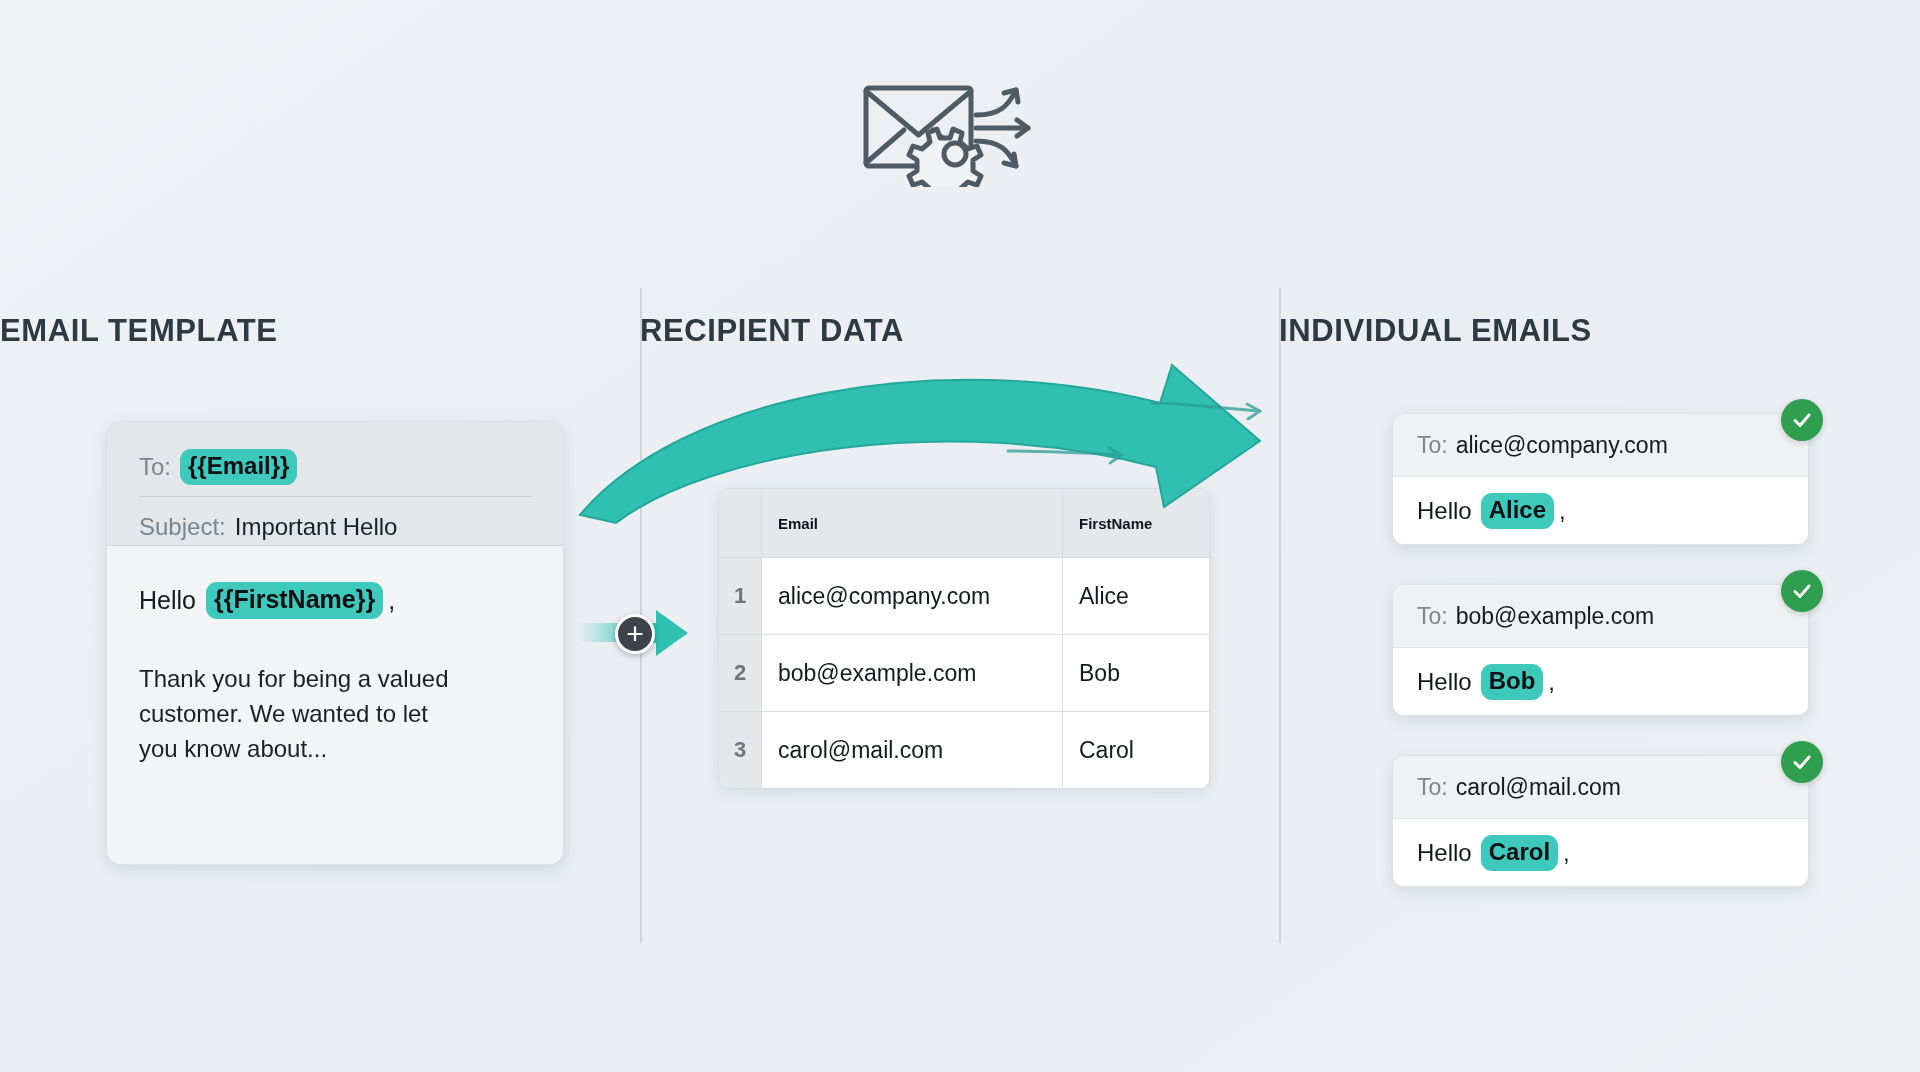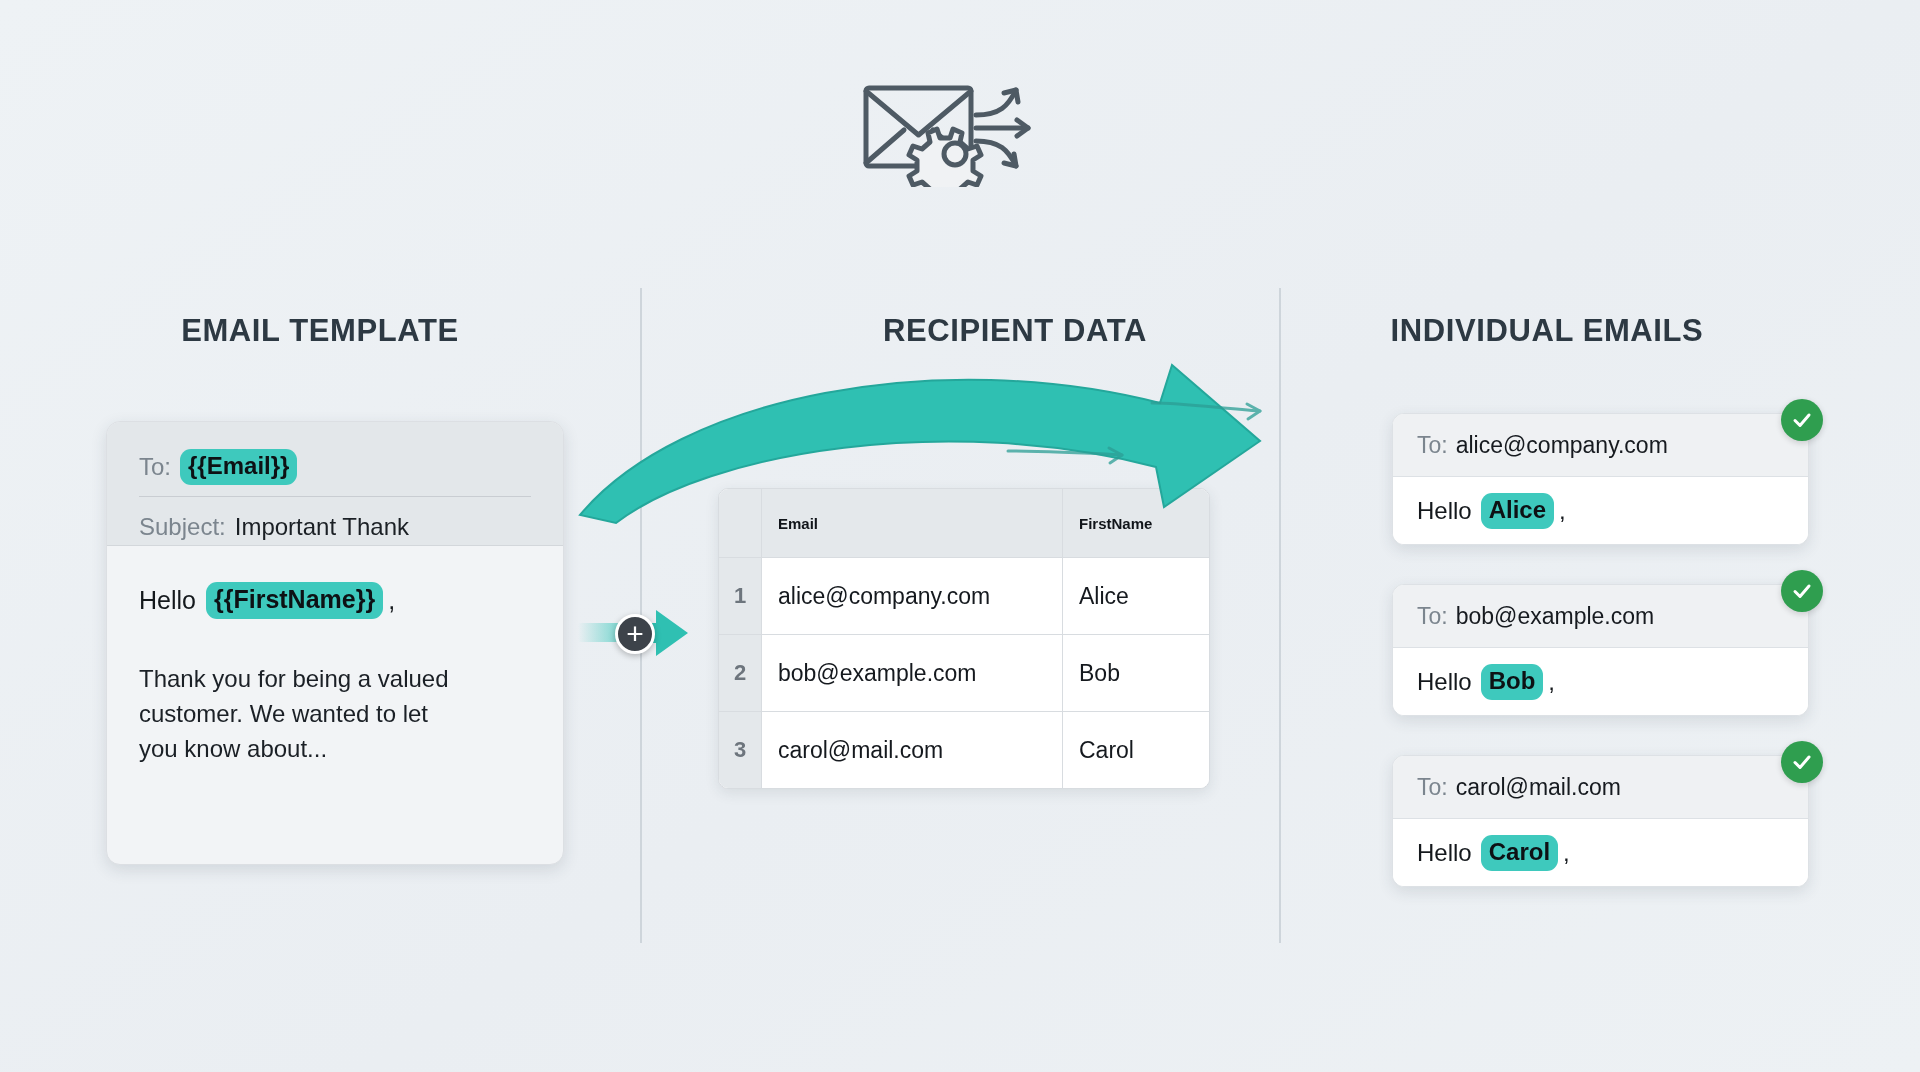--- a/index.html
+++ b/index.html
@@ -40,21 +40,20 @@
   .divider.d2 { left: 1279px; }
 
   
   .col-title {
     position: absolute;
     top: 313px;
     font-size: 31px;
     font-weight: bold;
     letter-spacing: 0.6px;
     color: #2d3943;
-    text-align: center;
     white-space: nowrap;
   }
   .col-title.t1 { left: 0;    width: 640px; }
   .col-title.t2 { left: 640px; width: 750px; }
   .col-title.t3 { left: 1279px; width: 536px; }
 
   
   .template-card {
     position: absolute;
     left: 106px;
@@ -292,21 +291,21 @@
 
   <div class="template-card">
     <div class="template-head">
       <div class="tpl-row">
         <span class="lbl">To:</span>
         <span class="token">{{Email}}</span>
       </div>
       <div class="tpl-rule"></div>
       <div class="tpl-row">
         <span class="lbl">Subject:</span>
-        <span>Important Thank</span>
+        <span>Important Hello</span>
       </div>
     </div>
     <div class="template-body">
       <div class="greeting">
         <span class="word">Hello</span>
         <span class="token">{{FirstName}}</span>
         <span class="comma">,</span>
       </div>
       <div class="body-text">Thank you for being a valued customer. We wanted to let you know about...</div>
     </div>

